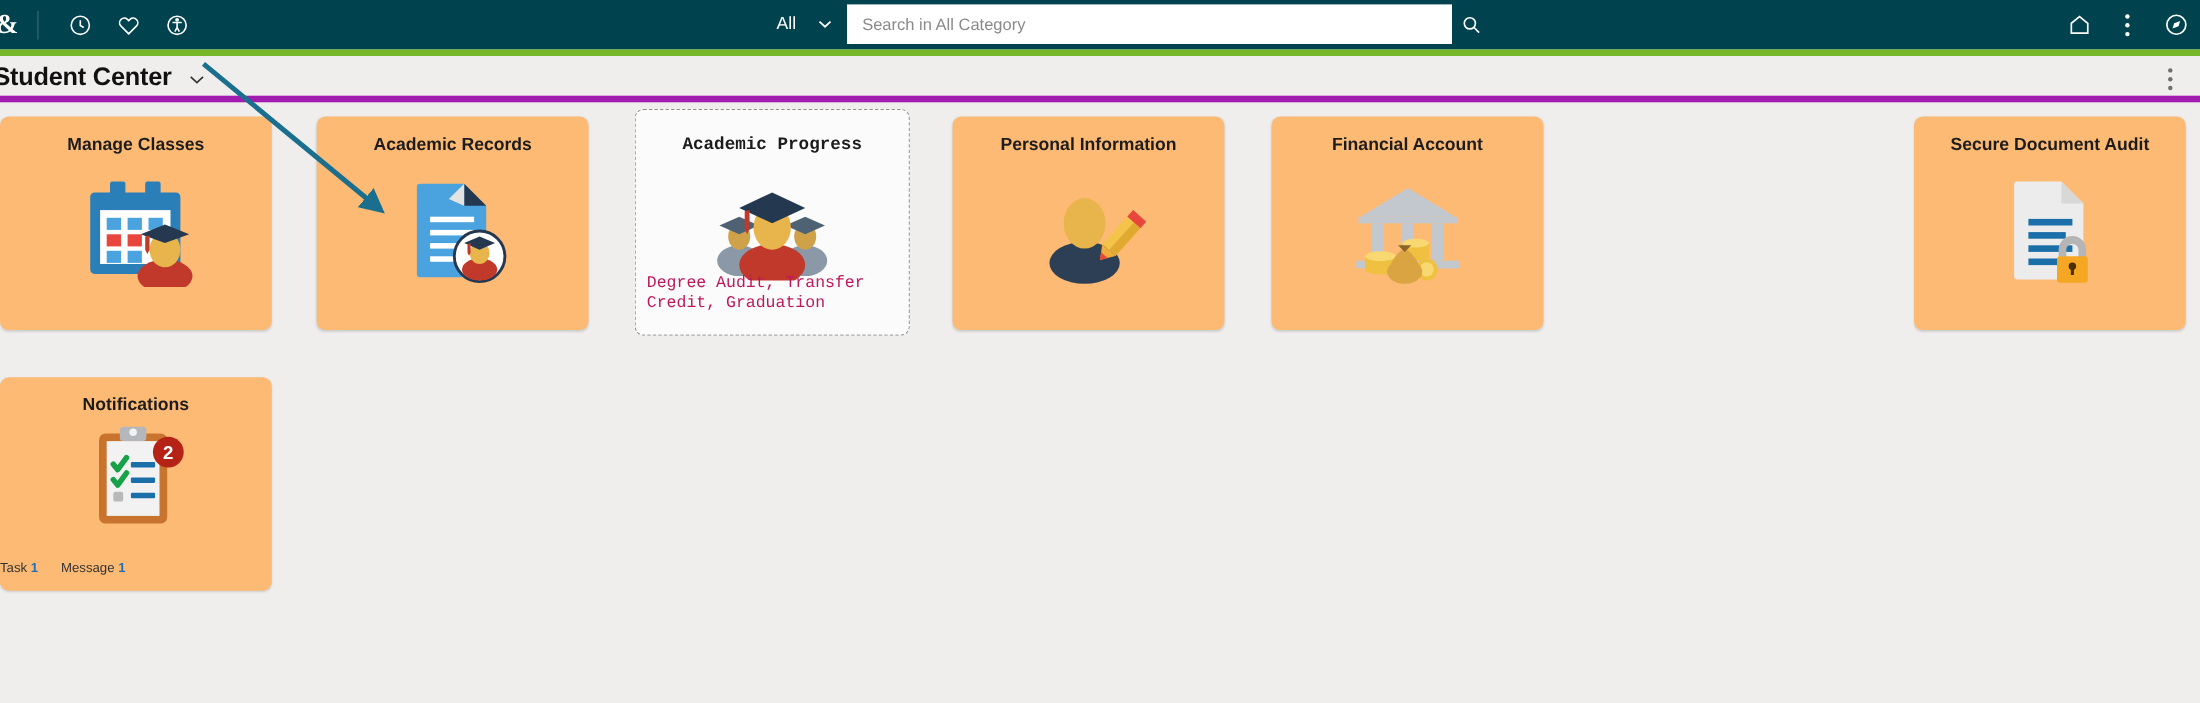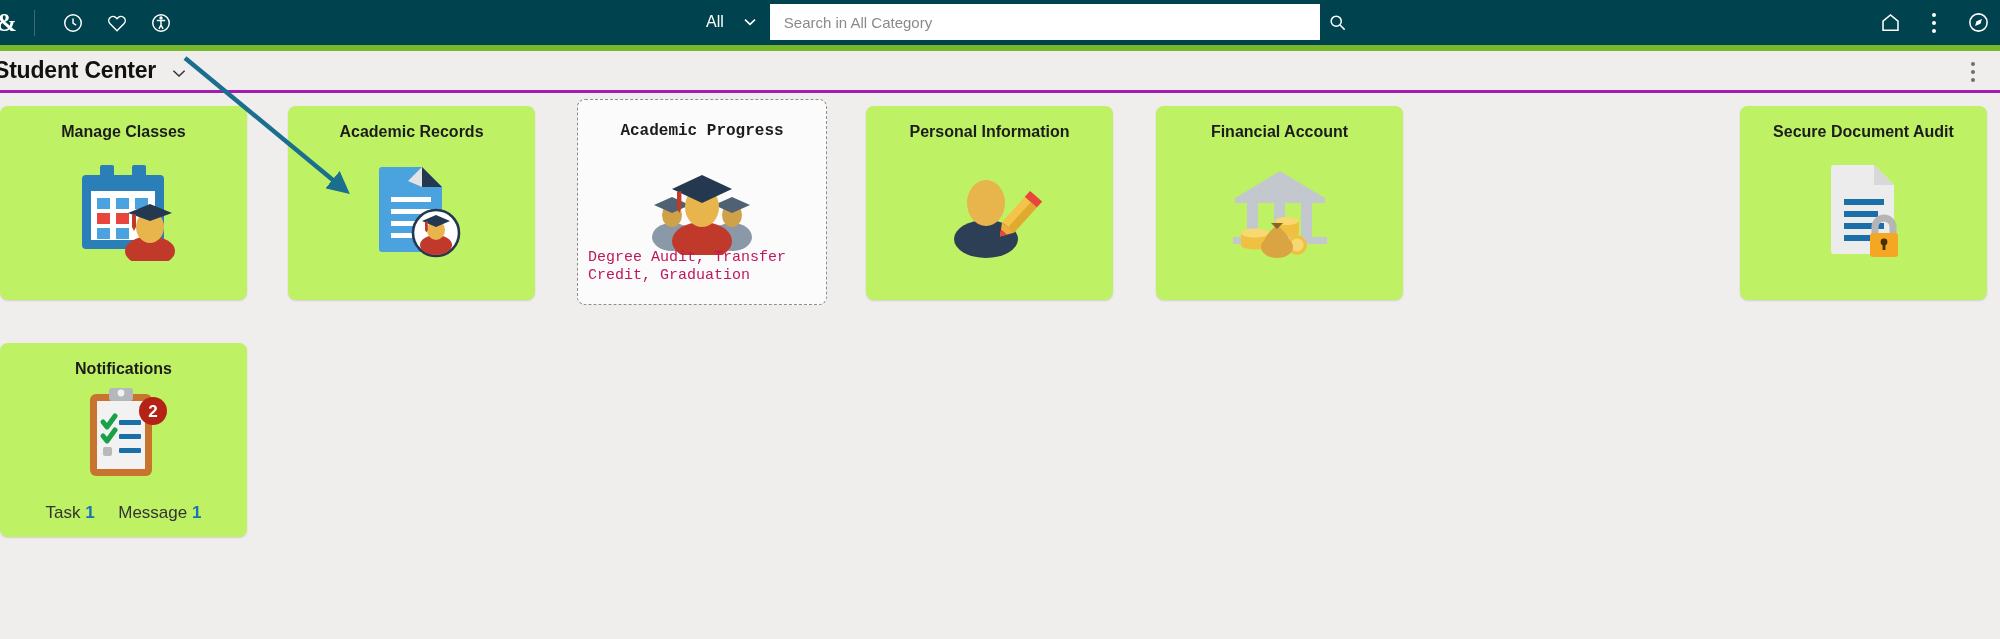--- a/index.html
+++ b/index.html
@@ -70,41 +70,41 @@
     width: 44px; height: 45px; display: flex; flex-direction: column;
     align-items: center; justify-content: center; gap: 4px; cursor: pointer;
   }
   .kebab-hdr i { width: 4px; height: 4px; border-radius: 50%; background: #ffffff; display: block; }
 
   
   .titlebar {
     position: absolute; left: 0; top: 51px;
     width: 2000px; height: 42px;
     background: #efeeec;
-    border-bottom: 3px solid #a21caf;
+    border-bottom: 6px solid #a21caf;
     display: flex; align-items: center;
   }
   .page-title {
     font-size: 23px; color: #111111; font-weight: bold;
     margin-left: -6px; letter-spacing: -0.2px;
   }
   .title-chev { margin-left: 10px; display: inline-block; }
   .title-kebab {
     position: absolute; right: 14px; top: 7px;
     width: 26px; height: 28px; display: flex; flex-direction: column;
     align-items: center; justify-content: center; gap: 4px; cursor: pointer;
   }
   .title-kebab i { width: 4px; height: 4px; border-radius: 50%; background: #6e6e6e; display: block; }
 
   
   .tile-area { position: absolute; left: 0; top: 94px; width: 2000px; height: 545px; }
 
   .tile {
     position: absolute;
-    background: #bef264;
+    background: #fdba74;
     border-radius: 8px;
     box-shadow: 0 1px 2px rgba(0,0,0,0.13);
     cursor: pointer;
   }
   .tile.focused {
     background: #fbfbfb;
     border: 1px dashed #8d8d8d;
     box-shadow: none;
     font-family: Liberation Mono, monospace;
   }
@@ -116,21 +116,21 @@
     position: absolute; left: 0; right: 0; top: 48px;
     height: 110px;
     display: flex; align-items: center; justify-content: center;
   }
   .tile-sub {
     position: absolute; left: 10px; right: 10px; bottom: 18px;
     text-align: left; font-size: 15px; color: #be185d; line-height: 1.25;
   }
   .tile-foot {
     position: absolute; left: 0; right: 0; bottom: 14px;
-    text-align: center; font-size: 17px; color: #333333;
+    text-align: left; font-size: 12px; color: #333333;
   }
   .tile-foot .num { color: #1d6fb8; font-weight: bold; }
   .tile-foot .gap { display: inline-block; width: 14px; }
 
   .arrow-layer { position: absolute; left: 0; top: 0; width: 2000px; height: 639px; pointer-events: none; }
 </style>
 </head>
 <body>
 
 <div class="header">

